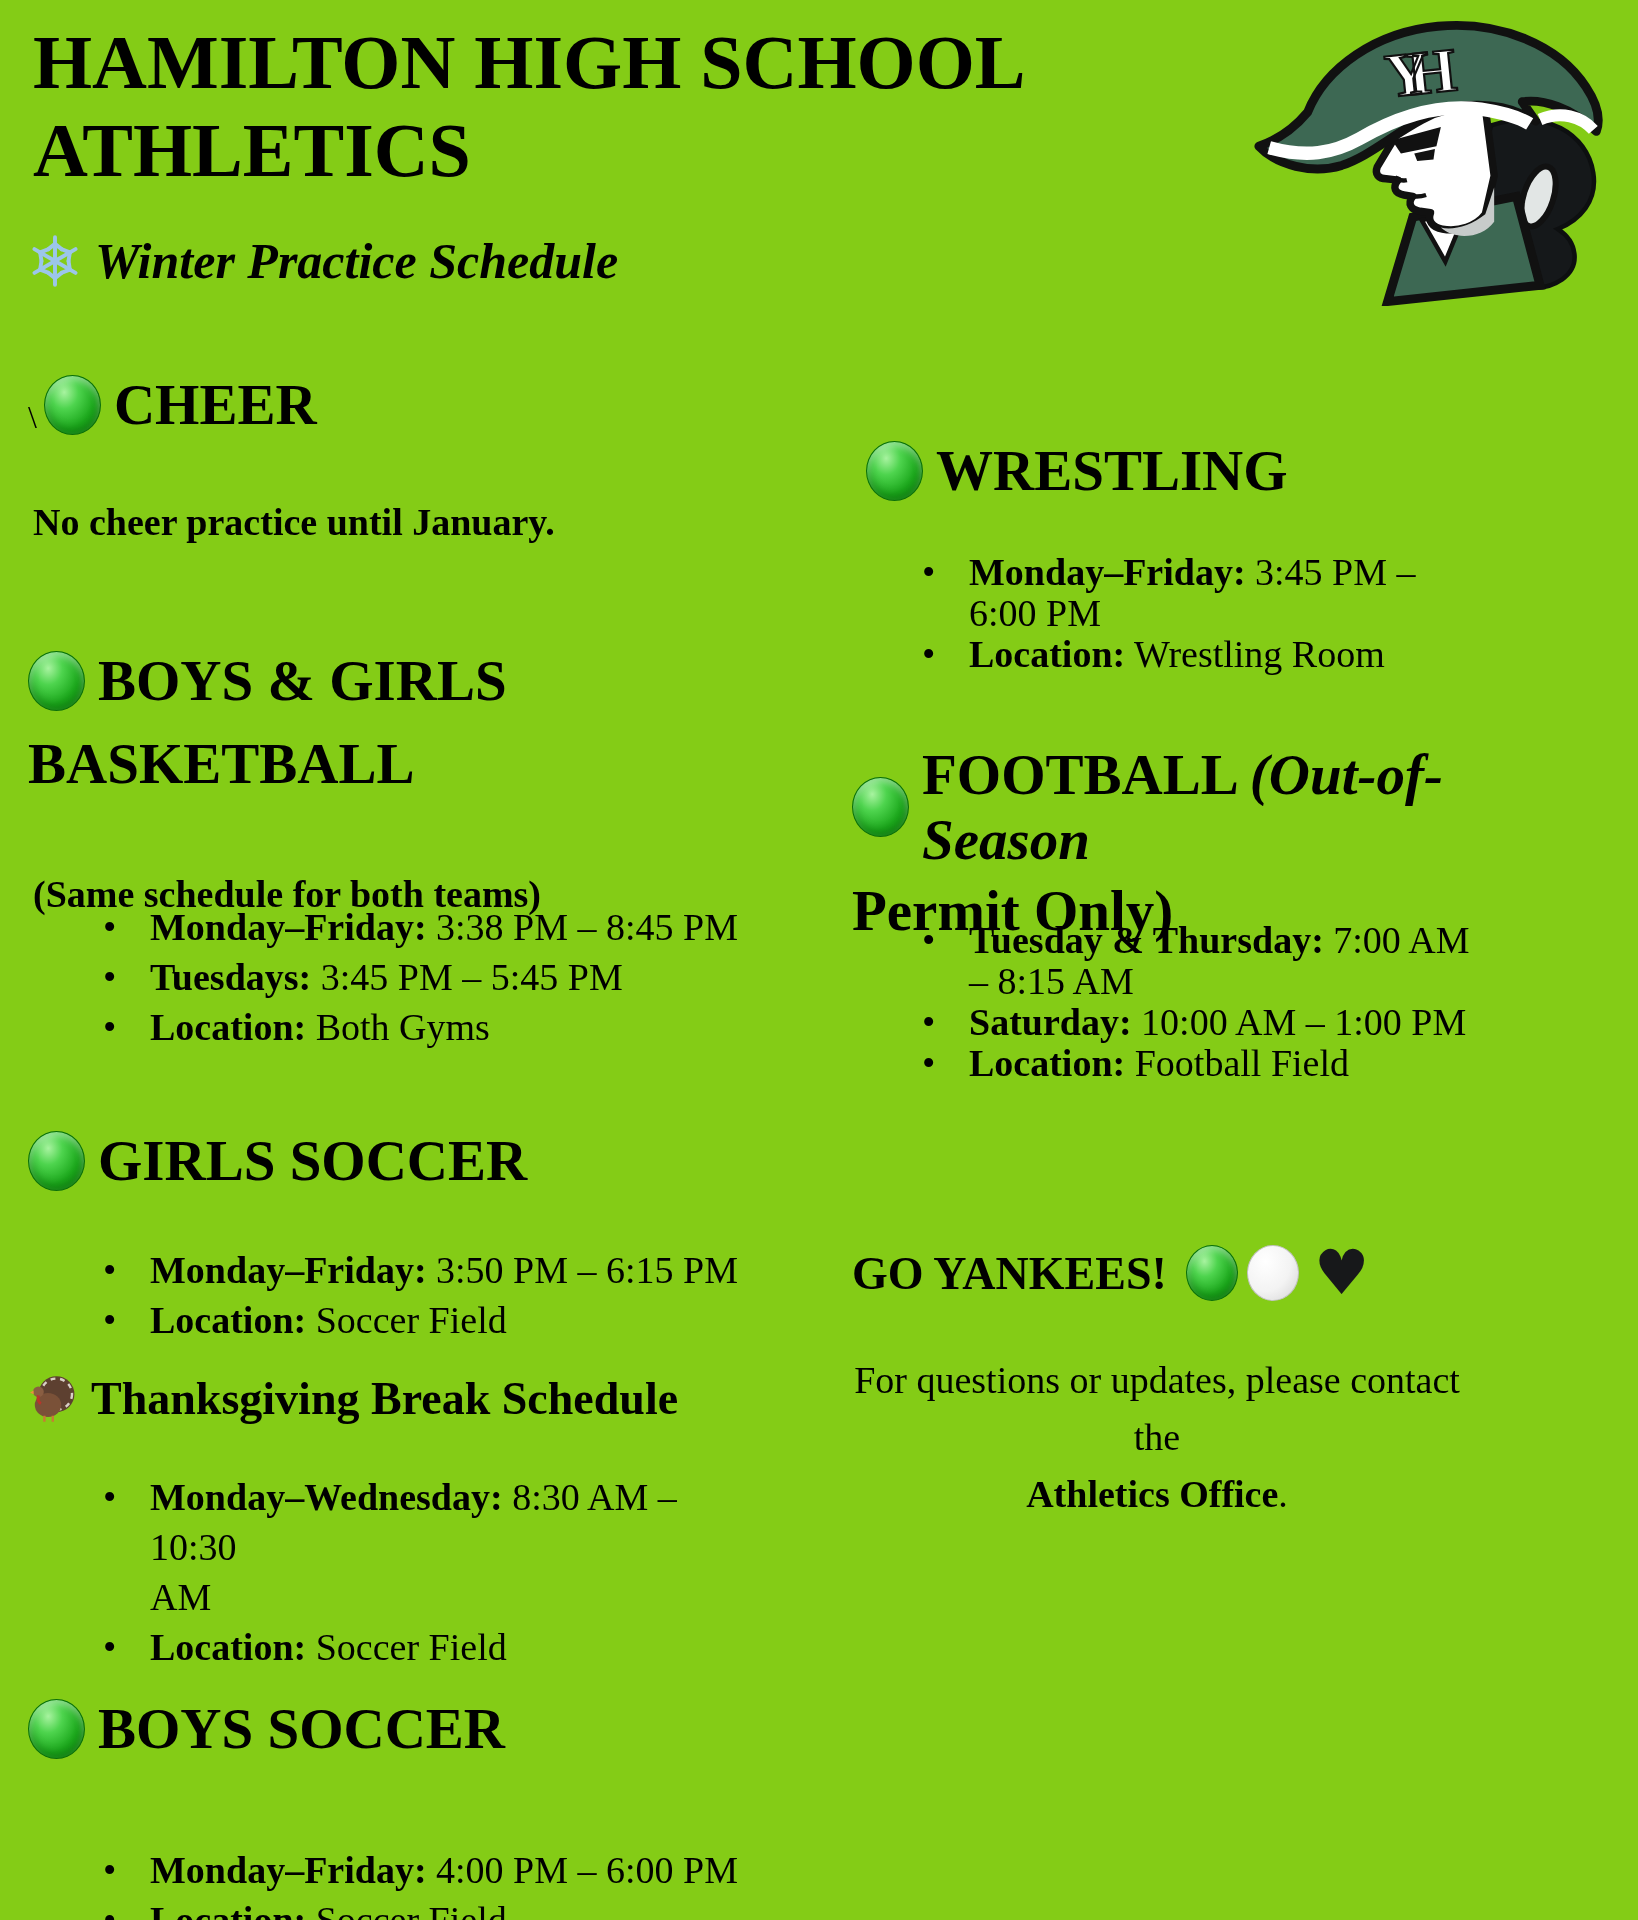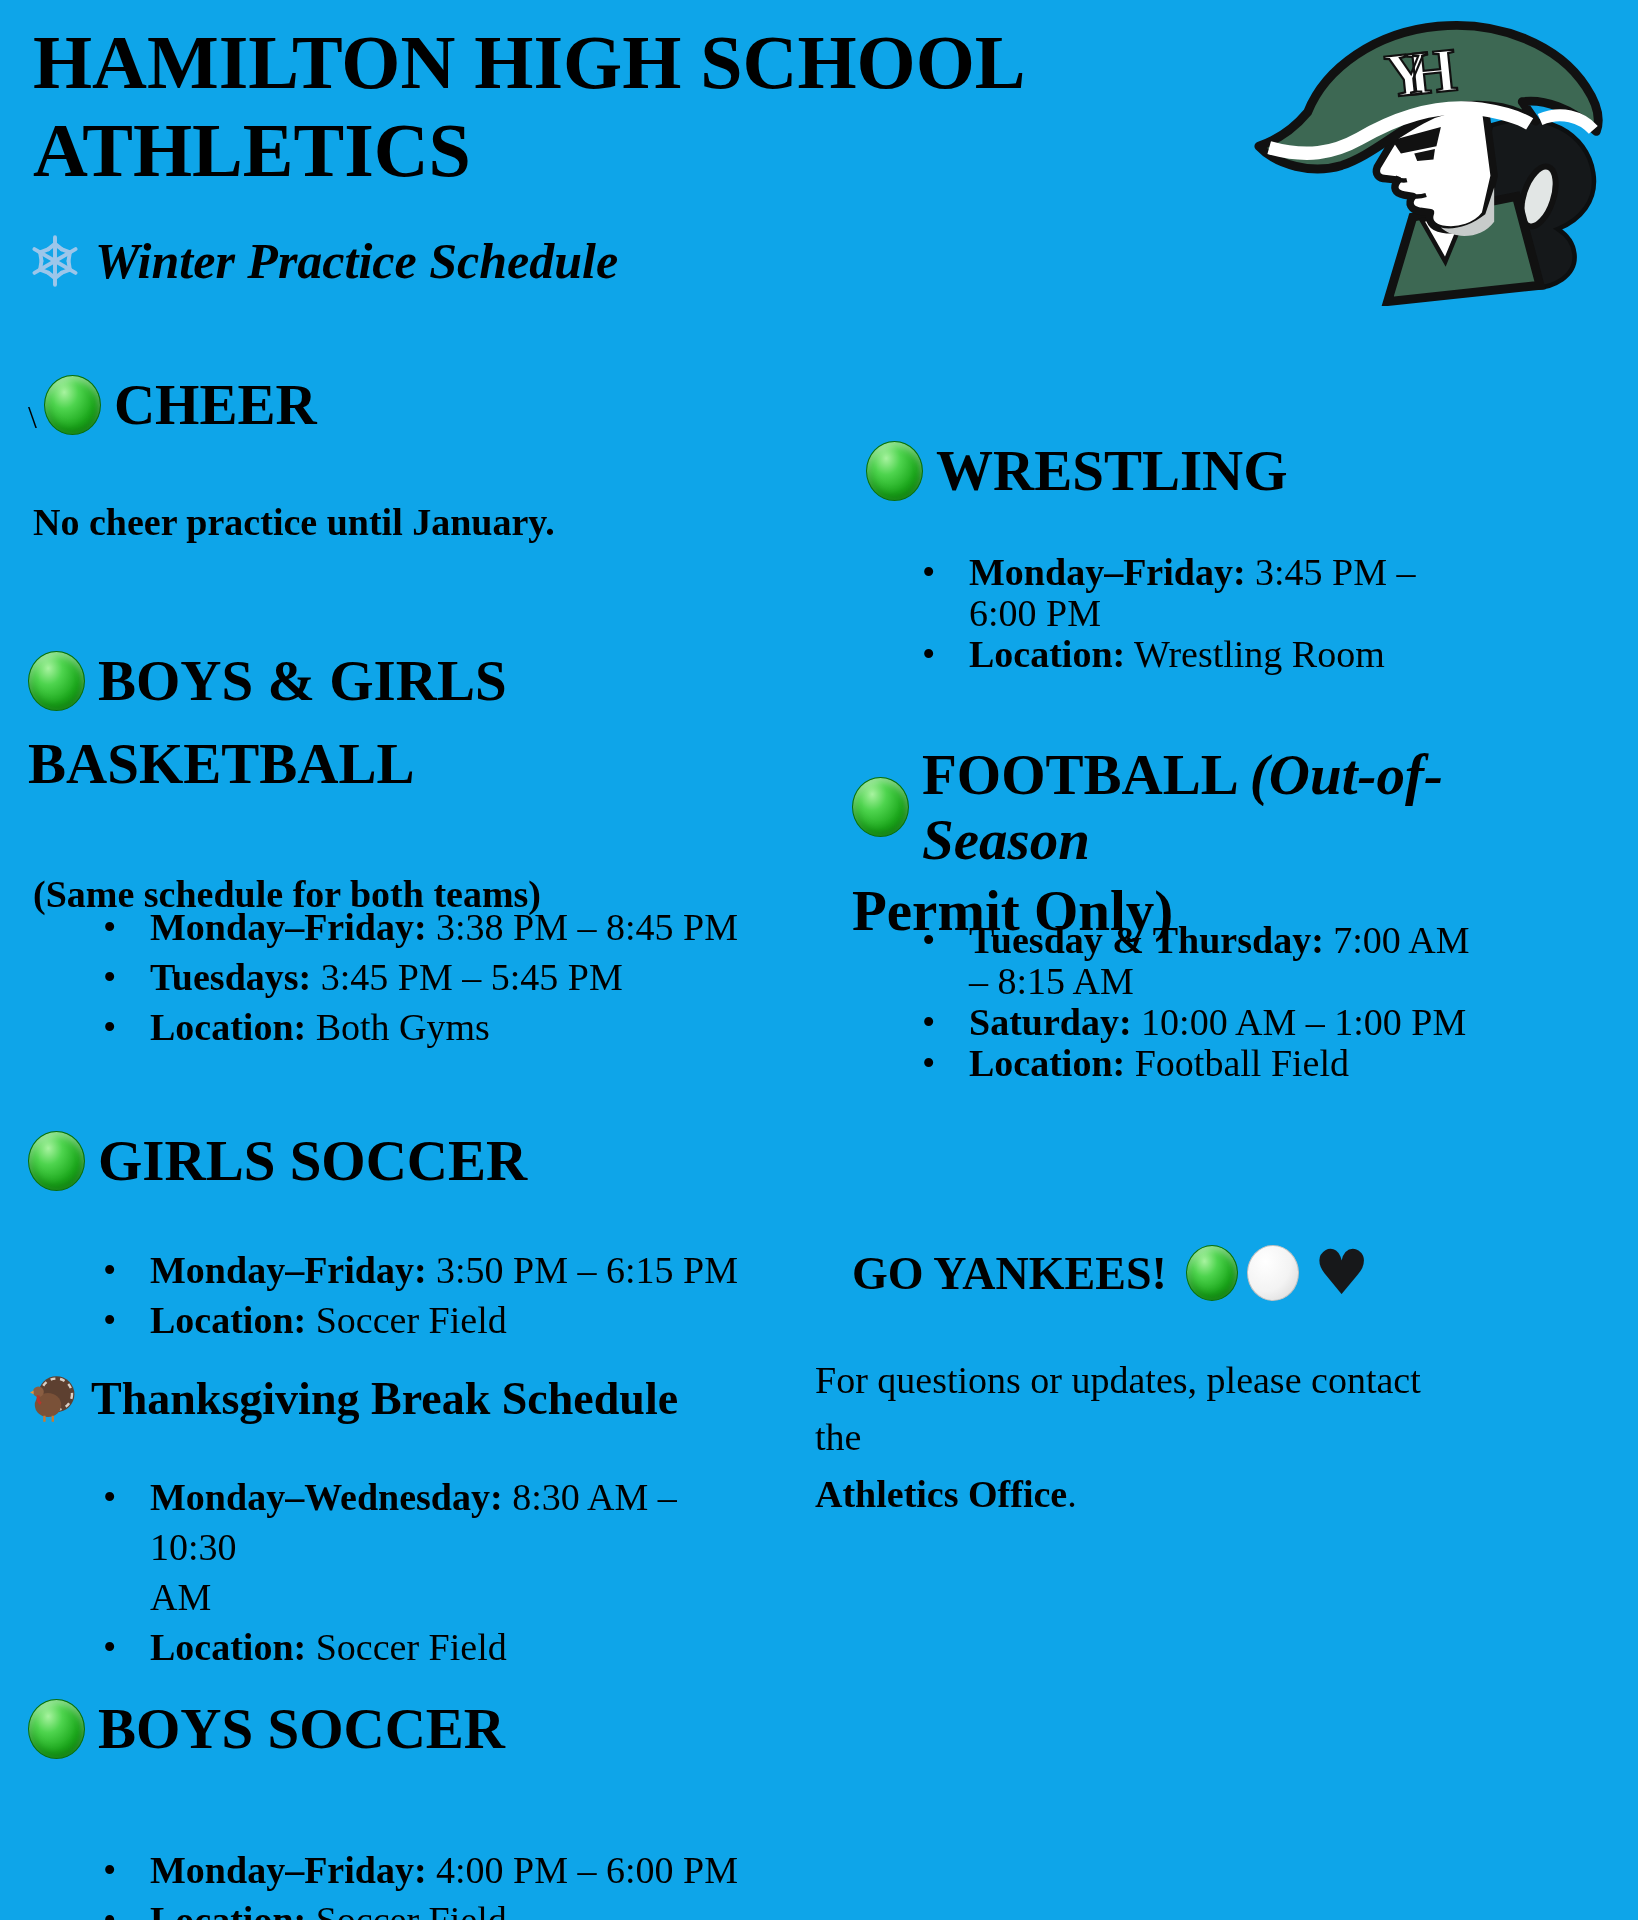--- a/index.html
+++ b/index.html
@@ -1,19 +1,19 @@
 <!DOCTYPE html>
 <html><head>
 <meta charset="utf-8">
 <style>
   html,body{margin:0;padding:0;background:#ffffff;}
   .page{
     position:relative;
     width:1638px;height:1920px;
-    background:#0ea5e9;
+    background:#84cc16;
     overflow:hidden;
     font-family:"Liberation Serif",serif;
     color:#000;
   }
   .abs{position:absolute;}
 
   
   .title-line{font-size:76px;font-weight:bold;line-height:88px;letter-spacing:0px;}
   .subtitle{font-size:50px;font-weight:bold;font-style:italic;}
   .heading{font-size:57px;font-weight:bold;}
@@ -249,18 +249,18 @@
     </div>
   </div>
 
   <div class="abs hrow" style="left:852px;top:1242px;">
     <span class="goyank">GO YANKEES!</span>
     <span class="gc gc-sm" style="margin-left:6px;"></span>
     <span class="wc" style="margin-left:-4px;"></span>
     <span class="heart">♥</span>
   </div>
 
-  <div class="abs contact" style="left:815px;top:1352px;width:640px;">
+  <div class="abs contact" style="left:837px;top:1352px;width:640px;text-align:center;">
     <div>For questions or updates, please contact the</div>
     <div><b>Athletics Office</b><span>.</span></div>
   </div>
 
 </div>
 
 </body></html>

